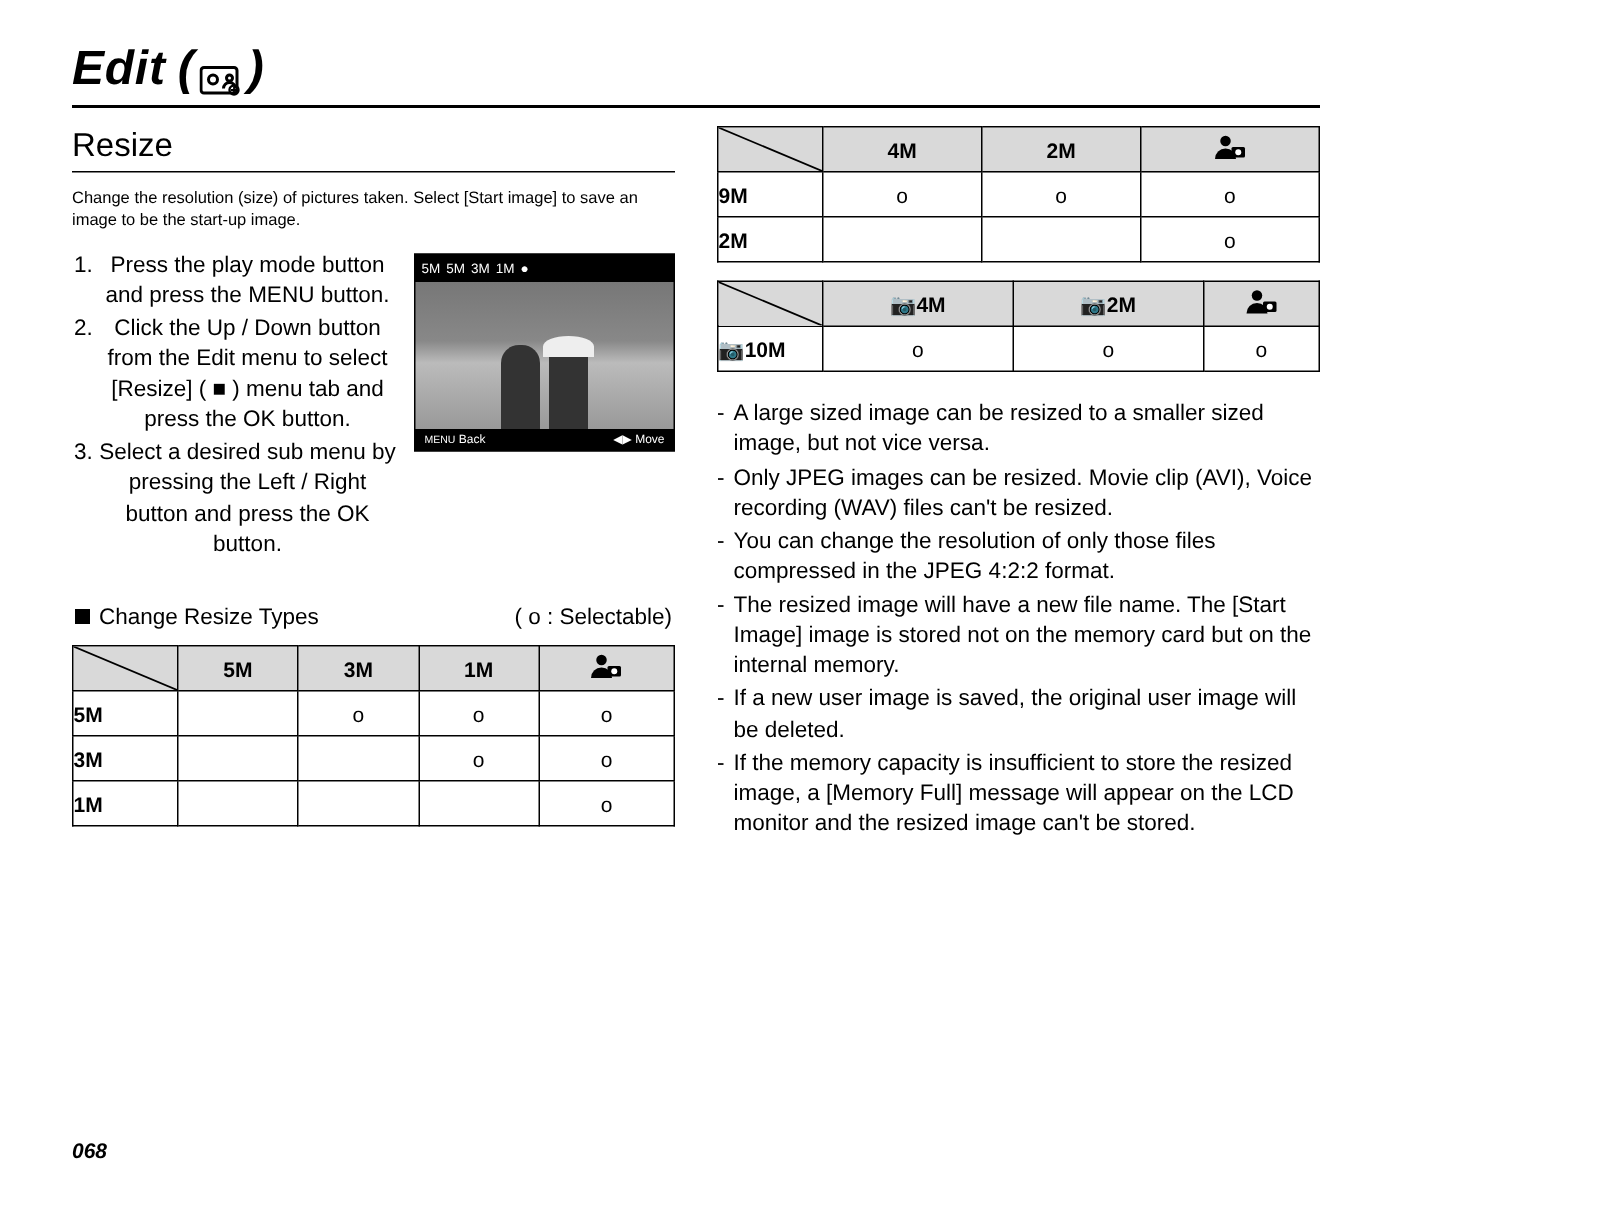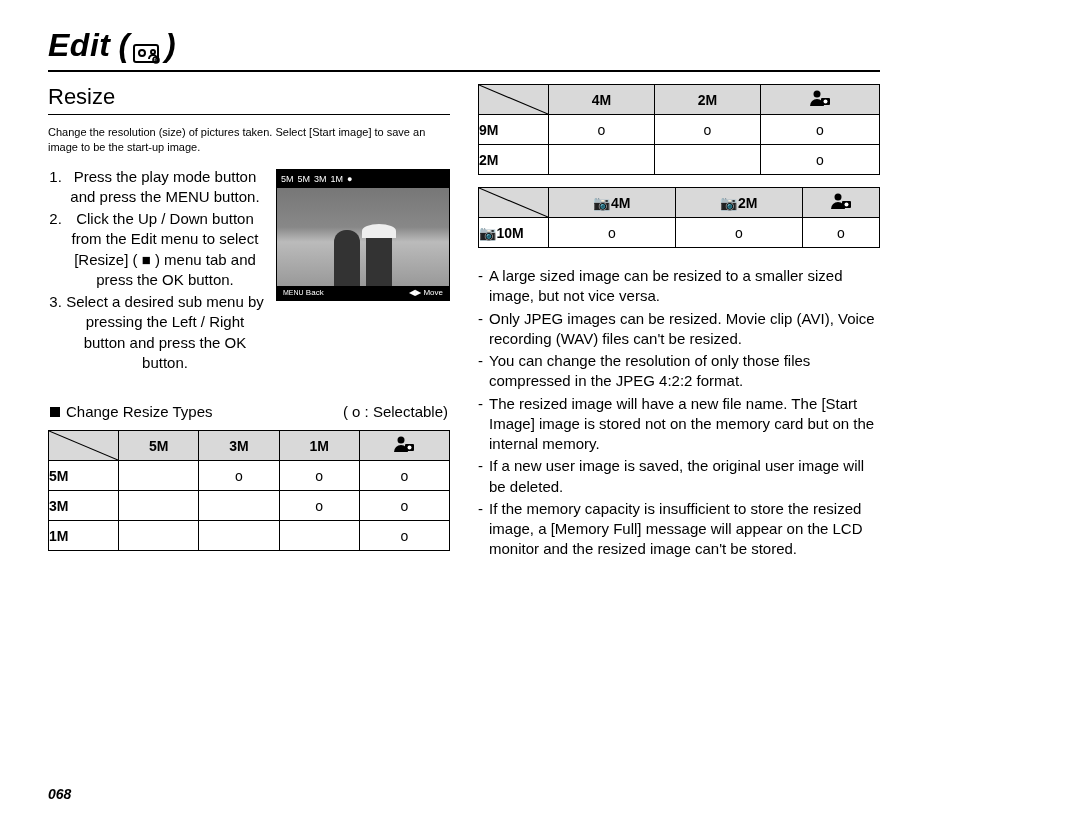--- a/index.html
+++ b/index.html
@@ -34,21 +34,21 @@
   table.resize th, table.resize td { border: 1px solid #000; text-align: center; height: 30px; }
   table.resize thead th { background: #d9d9d9; font-weight: bold; }
   table.resize tbody th { font-weight: bold; width: 70px; text-align: left; }
   .diag { position: relative; background: #d9d9d9; }
   .diag svg { position: absolute; top: 0; left: 0; width: 100%; height: 100%; }
   .start-icon { display: inline-flex; align-items: center; }
   .start-icon svg { width: 22px; height: 18px; }
   .notes { font-size: 15px; line-height: 1.35; margin-top: 18px; }
   .notes .item { display: flex; gap: 6px; margin-bottom: 2px; }
   .notes .dash { flex: 0 0 auto; }
-  .page-num { position: absolute; bottom: 13px; left: 48px; font-size: 14px; font-weight: bold; font-style: italic; }
+  .page-num { position: absolute; bottom: 40px; left: 48px; font-size: 14px; font-weight: bold; font-style: italic; }
 </style>
 </head>
 <body>
 
 <div class="page">
   <div class="heading-row">
     <h1>Edit</h1>
     <span class="edit-icon-wrap">
       (
       <span class="edit-icon">

